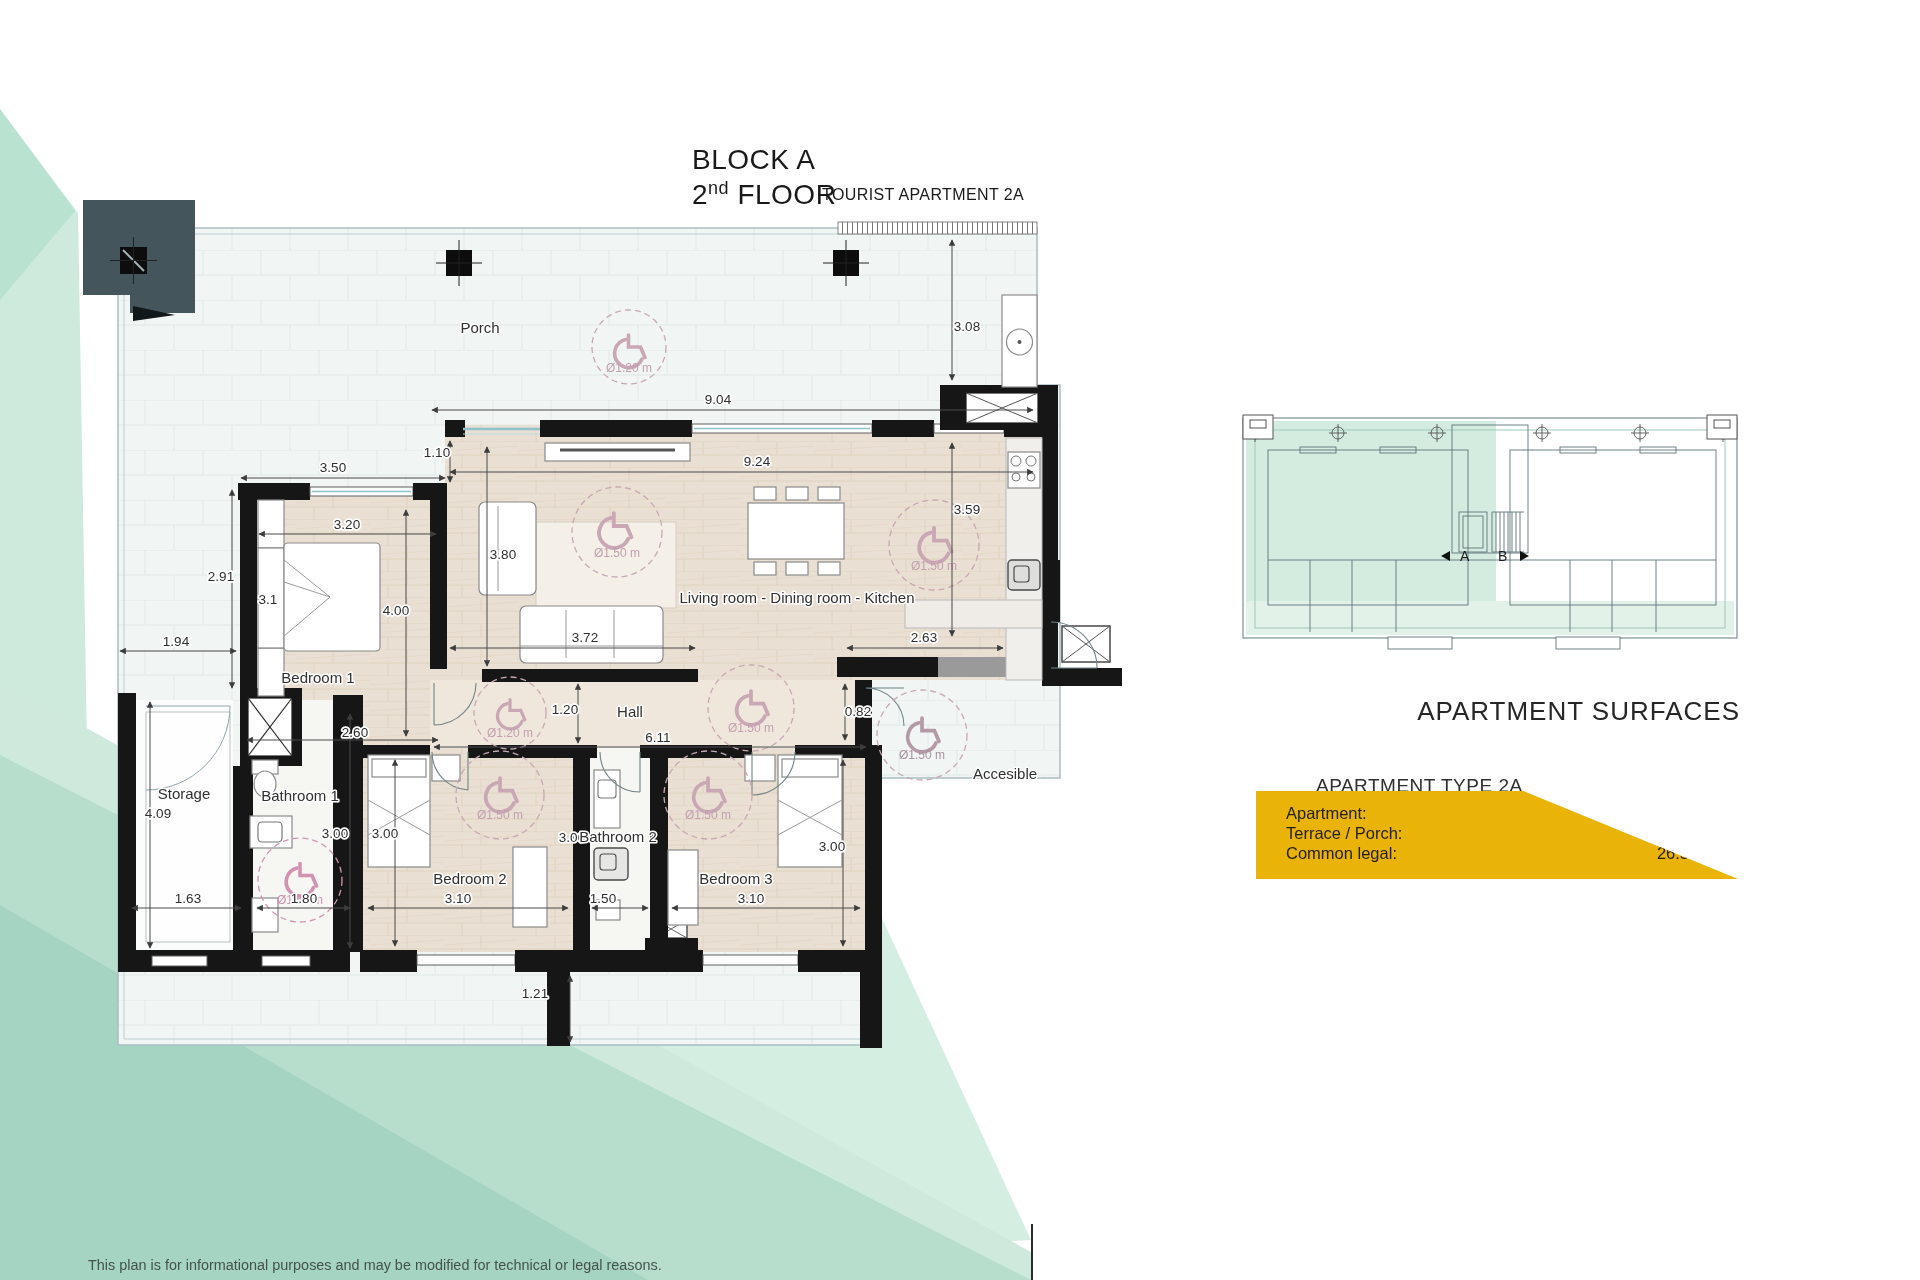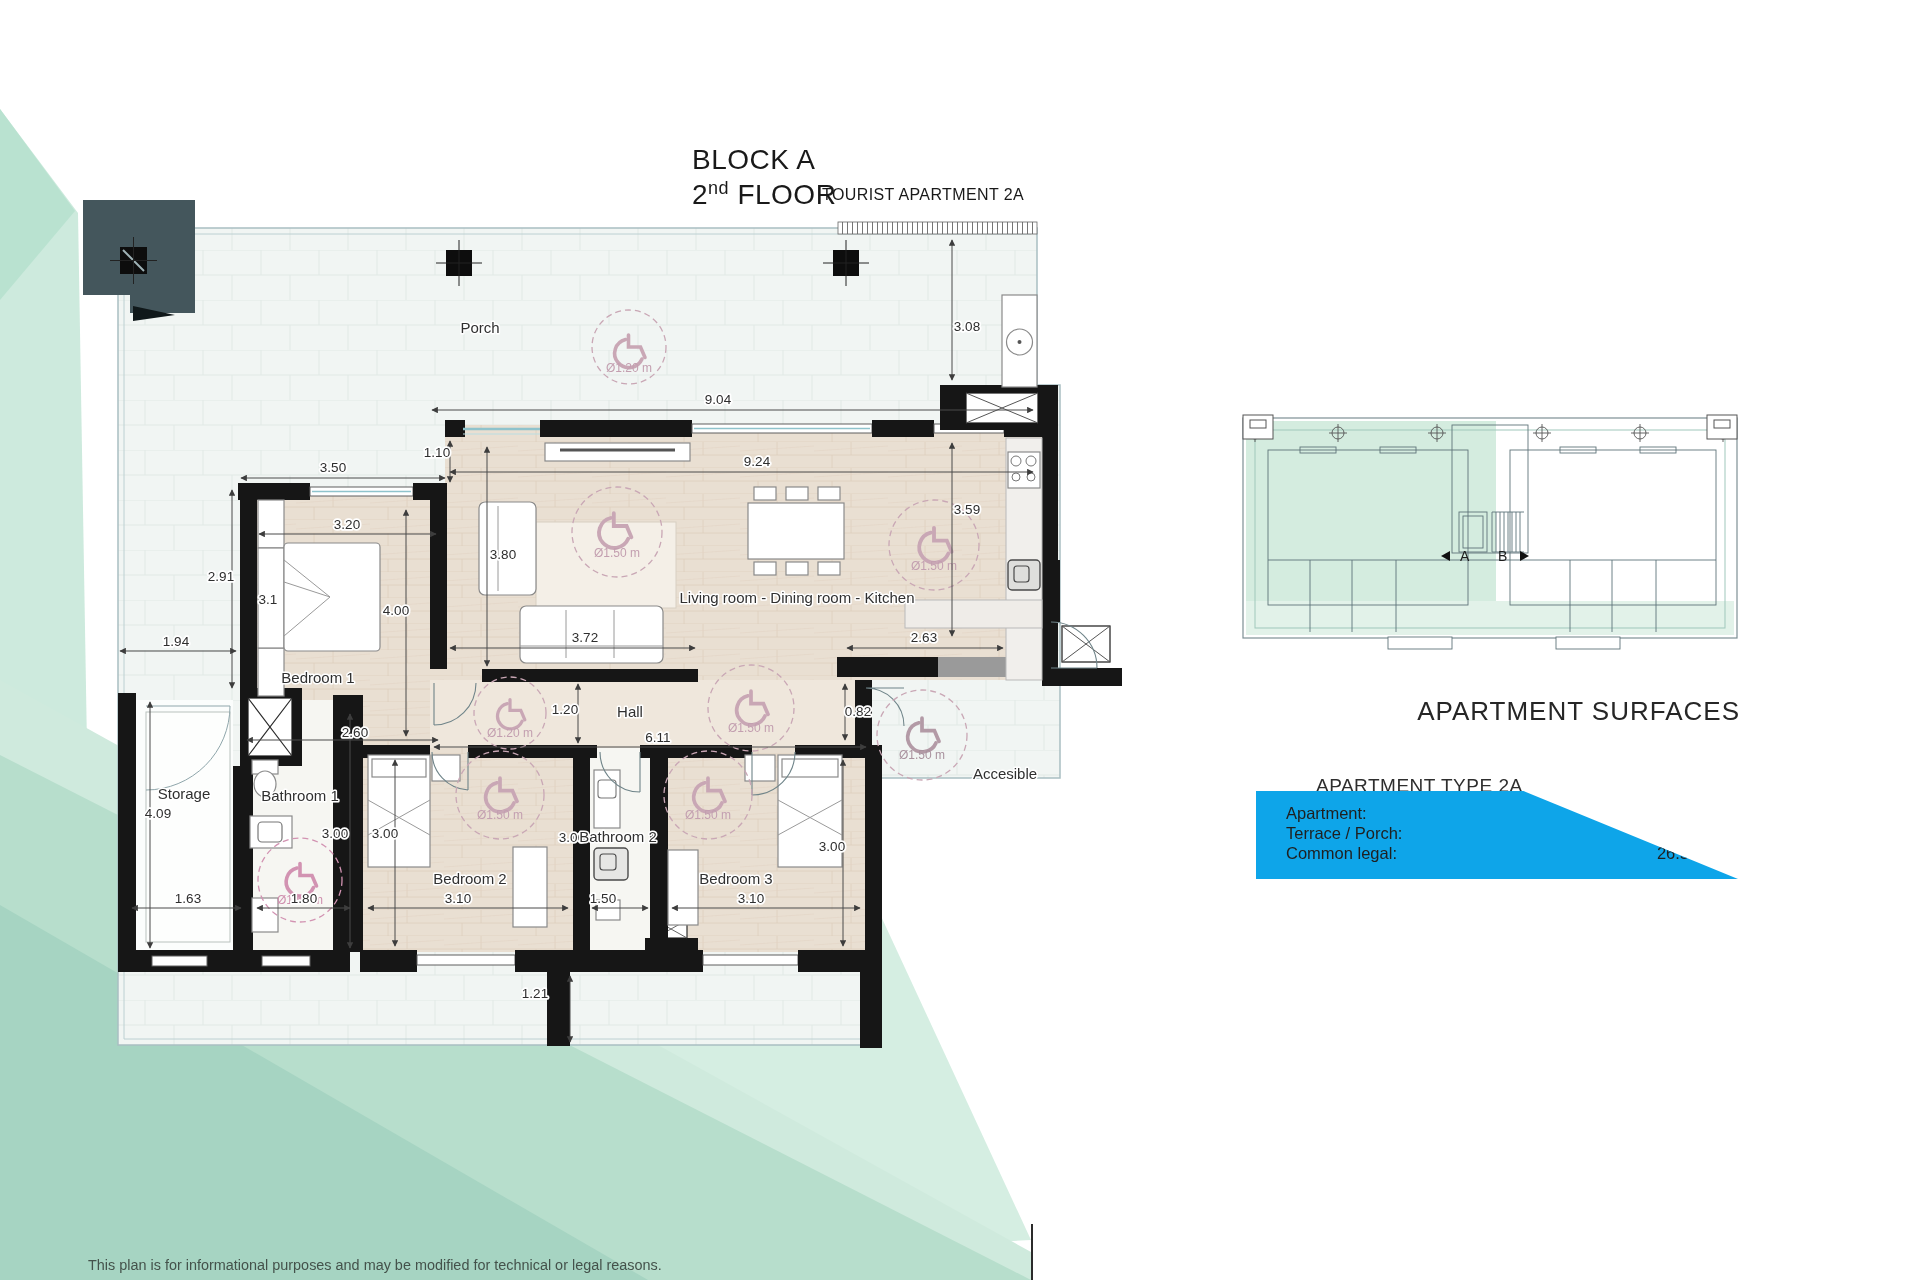--- a/index.html
+++ b/index.html
@@ -13,21 +13,21 @@
   .bg.l3{background:#a6d4c2;clip-path:polygon(0px 905px,648px 1280px,0px 1280px);}
   .bg.l5{background:#d5eee2;clip-path:polygon(760px 655px,1031px 1240px,300px 1280px);}
   svg.plan{position:absolute;left:0;top:0;z-index:2;}
   .ovl{position:absolute;z-index:3;}
   .title-block{left:692px;top:142px;line-height:1.25;font-size:28px;font-weight:500;letter-spacing:.5px;color:#191919;}
   .title-block sup{font-size:18px;}
   .apt-type{left:822px;top:186px;font-size:16px;font-weight:500;letter-spacing:.4px;color:#191919;}
   .surf-title{left:1255px;top:696px;width:485px;text-align:right;font-size:26px;letter-spacing:1px;color:#262626;}
   .surf-sub{left:1316px;top:727px;width:485px;text-align:left;font-size:19px;letter-spacing:.5px;color:#2e2e2e;margin-top:48px;}
   .surf-table{left:1256px;top:791px;width:482px;height:88px;
-      background:#0ea5e9;clip-path:polygon(0 0,55.5% 0,100% 100%,0 100%);}
+      background:#eab308;clip-path:polygon(0 0,55.5% 0,100% 100%,0 100%);}
   .surf-row{position:absolute;left:30px;right:16px;height:19px;font-size:16.5px;color:#1f1f1f;}
   .surf-row .lab{position:absolute;left:0;}
   .surf-row .val{position:absolute;right:0;}
   .disclaimer{left:88px;top:1256px;font-size:15.5px;color:#44524b;transform:scaleX(.93);transform-origin:left;}
   .cursor-line{left:1031px;top:1224px;width:2px;height:56px;background:#2b2b2b;}
   text{font-family:"Liberation Sans",sans-serif;}
   .rlbl{font-size:15px;fill:#303030;paint-order:stroke;stroke:#ffffff;stroke-width:3px;stroke-linejoin:round;}
   .dim{font-size:13.5px;fill:#2e2e2e;text-anchor:middle;paint-order:stroke;stroke:#ffffff;stroke-width:3.5px;stroke-linejoin:round;}
   .wlab{font-size:12px;text-anchor:middle;}
   .furn{fill:#ffffff;stroke:#8a8a8a;stroke-width:1.2;}

